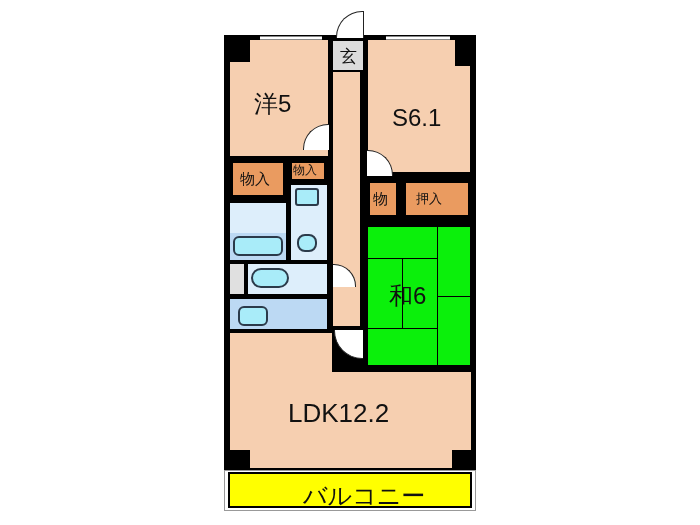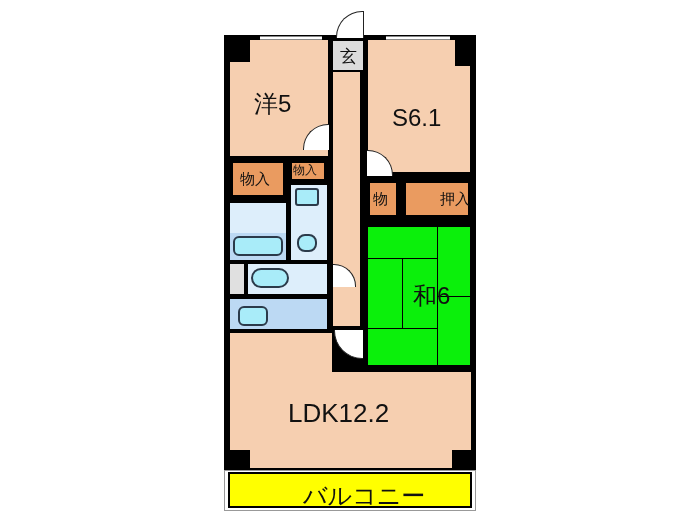--- a/index.html
+++ b/index.html
@@ -57,29 +57,29 @@
 <div class="abs wet" style="left:248px;top:264px;width:79px;height:30px;"></div>
 <div class="abs tub" style="left:251px;top:268px;width:38px;height:20px;border-radius:10px;"></div>
 
 <div class="abs wet2" style="left:230px;top:299px;width:97px;height:30px;"></div>
 <div class="abs tub" style="left:238px;top:306px;width:30px;height:20px;"></div>
 <div class="door-arc" style="left:333px;top:264px;width:22px;height:22px;border-radius:0 22px 0 0;border-left:none;border-bottom:none;"></div>
 
 <div class="abs closet" style="left:367px;top:180px;width:32px;height:38px;"></div>
 <div class="label" style="left:373px;top:190px;font-size:15px;">物</div>
 <div class="abs closet" style="left:403px;top:180px;width:68px;height:38px;"></div>
-<div class="label" style="left:416px;top:190px;font-size:15px;margin-left:24px;">押入</div>
+<div class="label" style="left:416px;top:190px;font-size:13px;">押入</div>
 
 <div class="abs tatami" style="left:367px;top:226px;width:104px;height:140px;border:1px solid #000;"></div>
 <div class="abs" style="left:437px;top:226px;width:1px;height:140px;background:#000;"></div>
 <div class="abs" style="left:367px;top:258px;width:70px;height:1px;background:#000;"></div>
 <div class="abs" style="left:402px;top:258px;width:1px;height:70px;background:#000;"></div>
 <div class="abs" style="left:367px;top:328px;width:70px;height:1px;background:#000;"></div>
 <div class="abs" style="left:437px;top:296px;width:34px;height:1px;background:#000;"></div>
-<div class="label" style="left:389px;top:280px;font-size:24px;margin-left:24px;">和6</div>
+<div class="label" style="left:389px;top:280px;font-size:24px;">和6</div>
 
 <div class="abs floor" style="left:230px;top:333px;width:102px;height:135px;"></div>
 <div class="abs floor" style="left:330px;top:372px;width:141px;height:96px;"></div>
 <div class="door-arc" style="left:334px;top:330px;width:28px;height:28px;border-radius:0 0 0 28px;border-top:none;border-right:none;"></div>
 <div class="abs wall" style="left:228px;top:450px;width:22px;height:20px;"></div>
 <div class="abs wall" style="left:452px;top:450px;width:20px;height:20px;"></div>
 <div class="label" style="left:288px;top:398px;font-size:26px;text-align:right;">LDK12.2</div>
 
 <div class="abs" style="left:224px;top:470px;width:252px;height:41px;border:1px solid #999;background:#fff;"></div>
 <div class="abs" style="left:228px;top:472px;width:244px;height:36px;background:#ffff00;border:2px solid #000;"></div>

